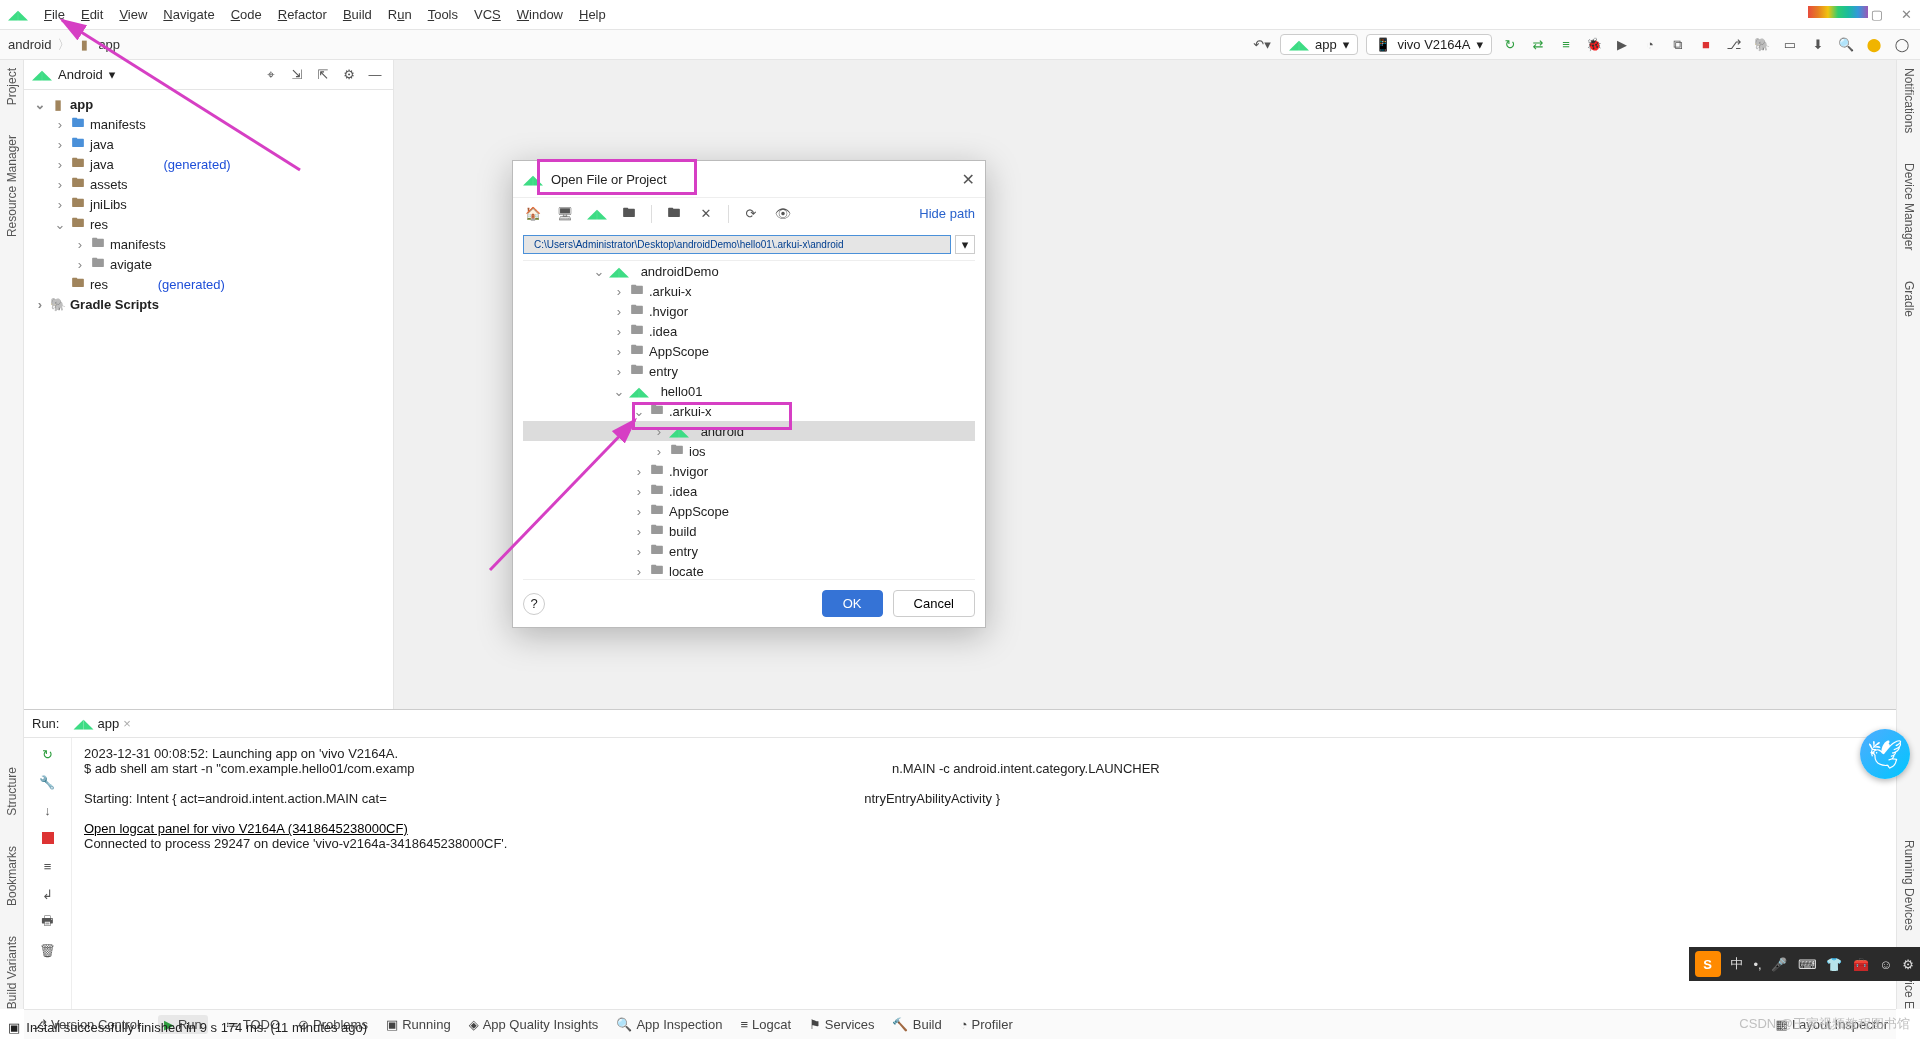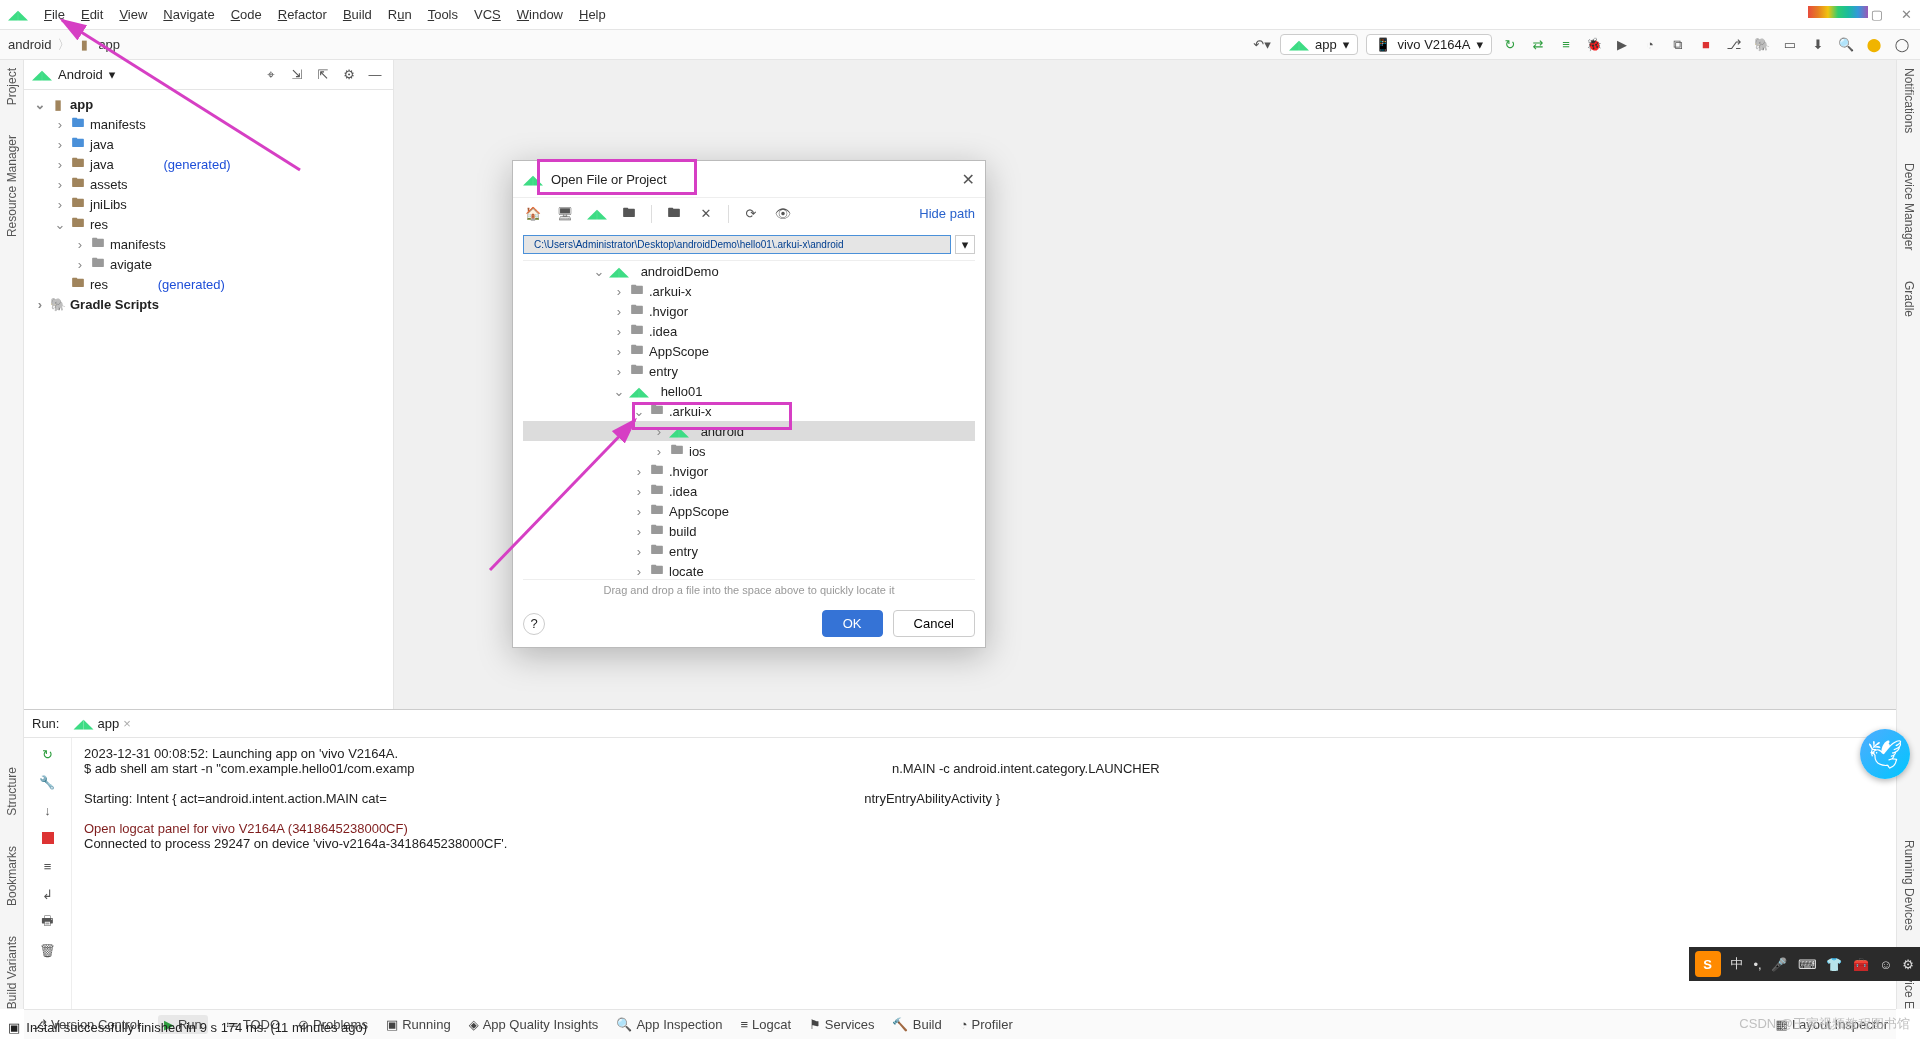--- a/index.html
+++ b/index.html
@@ -34,21 +34,21 @@
 .muted { color:#1d4ed8;margin-left:38px; }
 .editor-area { flex:1; background:#f0f0f0; position:relative; }
 .run-panel { position:absolute; left:24px; right:24px; bottom:30px; height:300px; border-top:1px solid #ccc; background:#fff; display:flex; flex-direction:column; }
 .run-tab-bar { height:28px; display:flex; align-items:center; padding:0 8px; gap:8px; border-bottom:1px solid #e5e5e5; }
 .run-tab-bar .tab { display:flex; align-items:center; gap:4px; padding:0 6px; }
 .run-body { flex:1; display:flex; }
 .run-sidebar{ width:48px; display:flex; flex-direction:column; align-items:center; gap:8px; padding-top:6px; border-right:1px solid #eee;}
 .run-sidebar .rs{ width:20px;height:20px;display:flex;align-items:center;justify-content:center;cursor:pointer;color:#555;}
 .run-sidebar .stop{ width:12px;height:12px;background:#d33;}
 .run-output { flex:1; padding:8px 12px; font-family:Consolas,monospace; font-size:13px; color:#222; white-space:pre-wrap; }
-.run-output .link { color:#7f1d1d; cursor:pointer; }
+.run-output .link { color:#000000; text-decoration:underline; cursor:pointer; }
 .bottom-tabs { position:absolute; left:24px; right:24px; bottom:0; height:30px; border-top:1px solid #e5e5e5; background:#fafafa; display:flex; align-items:center; padding:0 8px; gap:18px; }
 .bottom-tabs .btab { display:flex; align-items:center; gap:4px; cursor:pointer; color:#444; }
 .bottom-tabs .btab.active { background:#e8e8e8; padding:2px 6px; border-radius:3px; }
 .bottom-tabs .spacer{flex:1;}
 .status-line { position:absolute; left:0; right:0; bottom:-24px; height:24px; padding:0 10px; display:flex; align-items:center; font-size:12px; color:#333; background:#fff;}
 .dialog-overlay { position:absolute; left:512px; top:160px; width:474px; background:#fff; border:1px solid #bbb; box-shadow:0 8px 32px rgba(0,0,0,.25); z-index:100; }
 .dialog-title { height:36px; display:flex; align-items:center; padding:0 10px; gap:8px; }
 .dialog-title .close { margin-left:auto; cursor:pointer; color:#555; font-size:16px; }
 .dlg-toolbar { height:32px; display:flex; align-items:center; padding:0 10px; gap:12px; border-top:1px solid #eee; }
 .dlg-toolbar .sep{ width:1px;height:18px;background:#ddd;}
@@ -423,21 +423,20 @@
         <span class="ficon gray">🖿</span>
         <span>entry</span>
       </div>
     <div class="tree-row" style="padding-left:110px">
         <span class="arrow">›</span>
         <span class="ficon gray">🖿</span>
         <span>locate</span>
       </div>
 
   </div>
-  <div class="dlg-hint">Drag and drop a file into the space above to quickly locate it</div>
   <div class="dlg-buttons">
     <div class="help">?</div>
     <button class="btn primary">OK</button>
     <button class="btn">Cancel</button>
   </div>
 </div>
 
 <div class="annot-title-box"></div>
 <div class="annot-android-box"></div>
 <svg class="arrow-annot" style="left:50px;top:10px;width:280px;height:180px">

